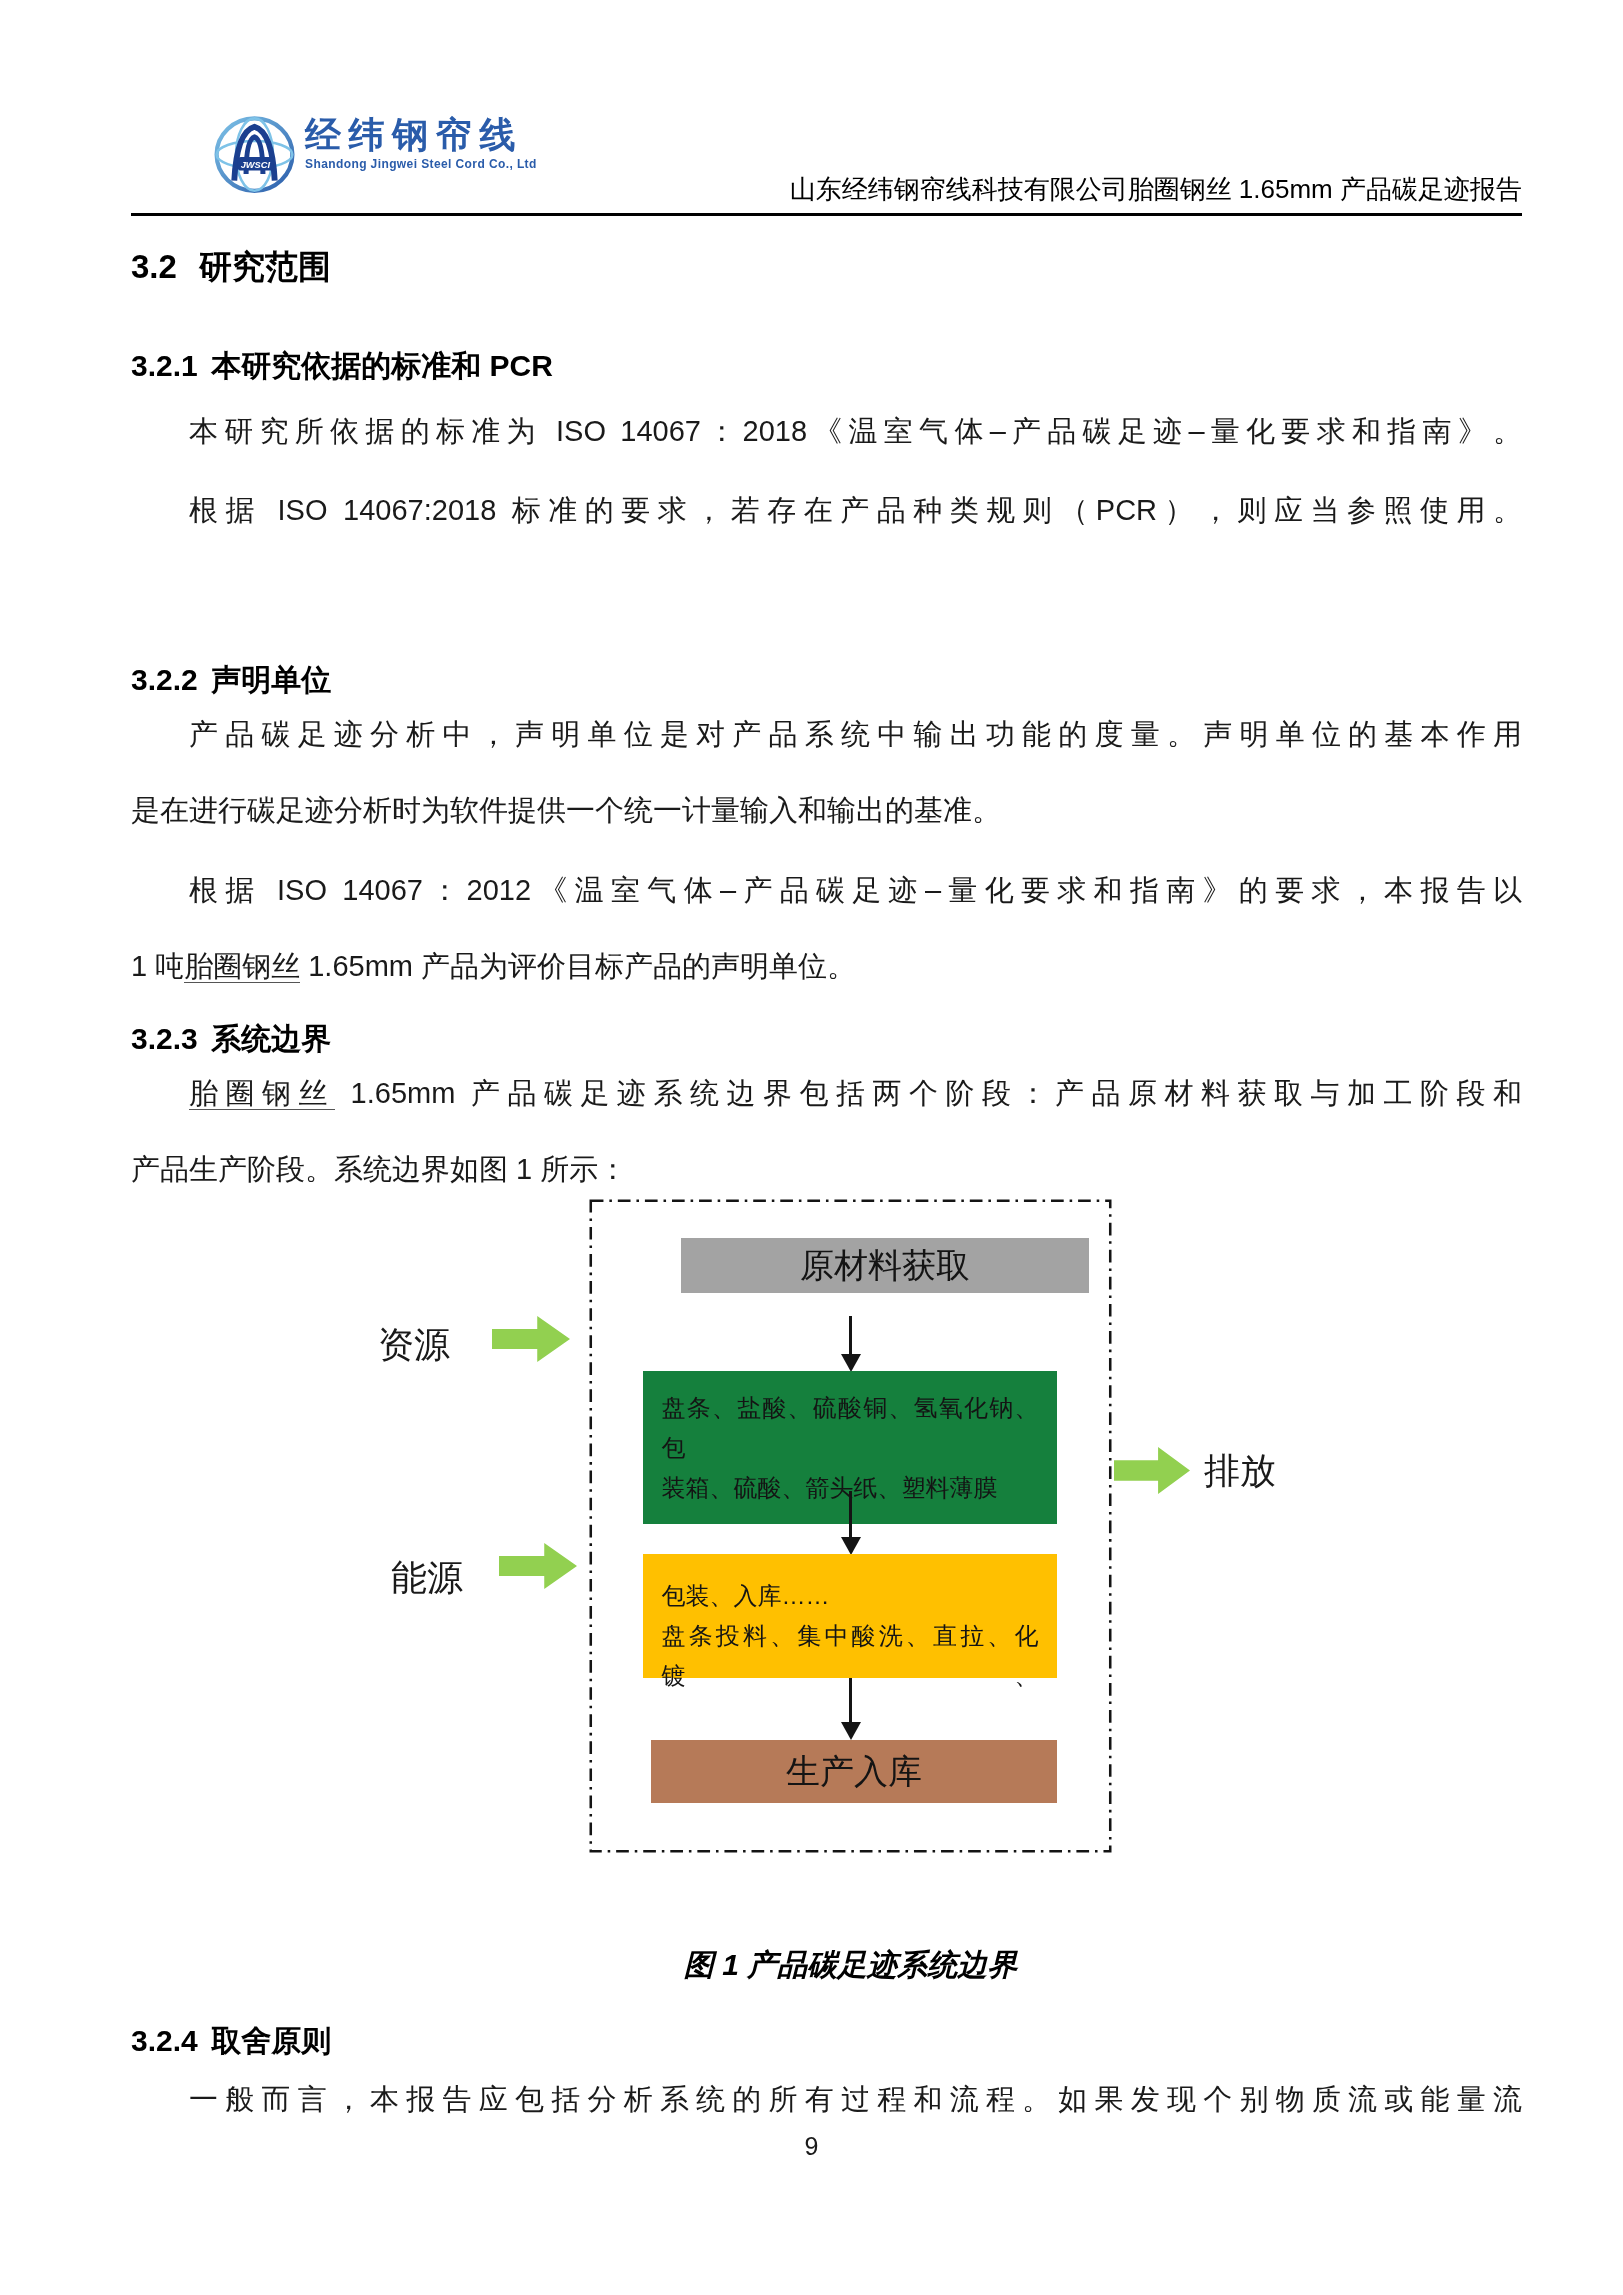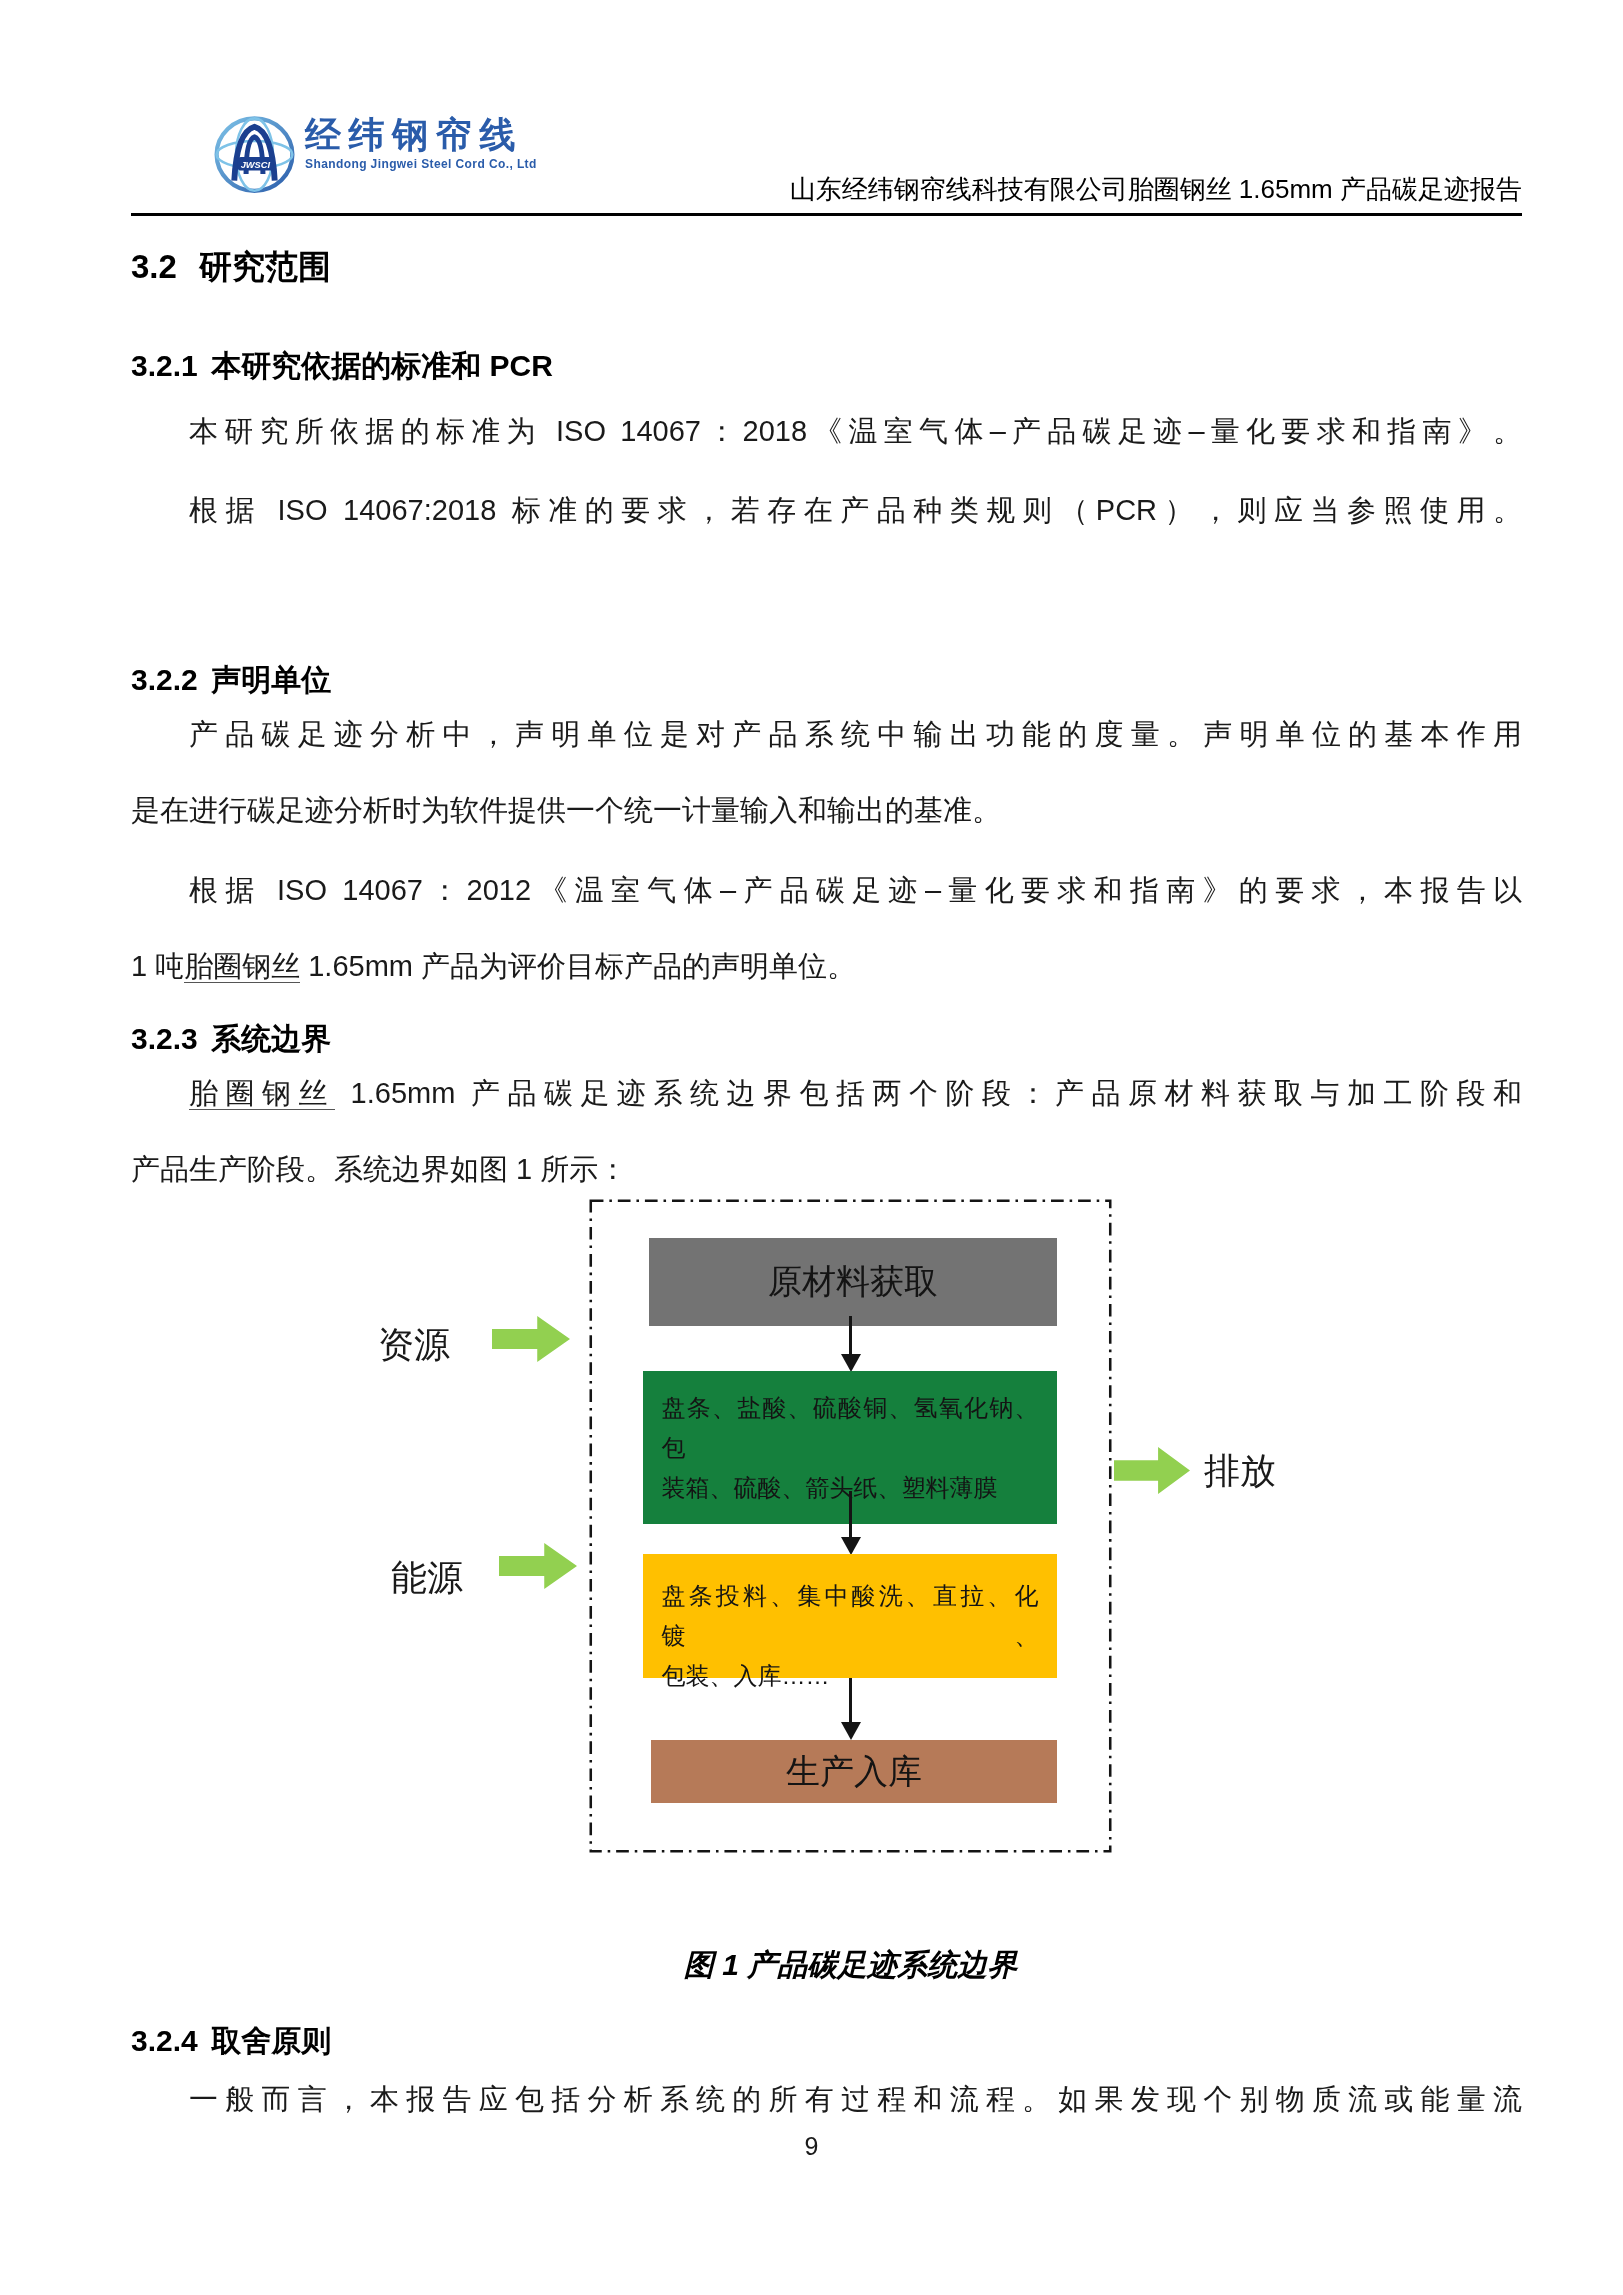--- a/index.html
+++ b/index.html
@@ -107,36 +107,36 @@
 
   <div class="para" style="top:1055px">
     <div class="pline fill" style="text-indent:2em"><span class="u">胎圈钢丝</span><span> 1.65mm 产品碳足迹系统边界包括两个阶段：产品原材料获取与加工阶段和</span></div>
     <div class="pline">产品生产阶段。系统边界如图 1 所示：</div>
   </div>
 
   <svg class="diagram-border" width="523" height="654" viewBox="0 0 618 773">
     <rect x="2" y="2" width="614" height="769" fill="none" stroke="#141414" stroke-width="3" stroke-dasharray="15 7 3 7"></rect>
   </svg>
 
-  <div class="dbox dbox-title" style="left:649px;top:1238px;width:408px;height:88px;background:#737373">
+  <div class="dbox dbox-title" style="left:681px;top:1238px;width:408px;height:55px;background:#a3a3a3">
     <span>原材料获取</span>
   </div>
 
   <div class="varrow" style="top:1316px;height:39px"></div>
 
   <div class="dbox ybox" style="left:643px;top:1371px;width:414px;height:153px;background:#15803d">
     <div class="yl fill">盘条、盐酸、硫酸铜、氢氧化钠、包</div>
     <div class="yl">装箱、硫酸、箭头纸、塑料薄膜</div>
   </div>
 
   <div class="varrow" style="top:1491px;height:47px"></div>
 
   <div class="dbox ybox" style="left:643px;top:1554px;width:414px;height:124px;background:#ffc000;padding-top:22px">
+    <div class="yl">包装、入库……</div>
     <div class="yl fill">盘条投料、集中酸洗、直拉、化镀、</div>
-    <div class="yl">包装、入库……</div>
   </div>
 
   <div class="varrow" style="top:1678px;height:45px"></div>
 
   <div class="dbox dbox-title" style="left:651px;top:1740px;width:406px;height:63px;background:#b67a58">
     <span>生产入库</span>
   </div>
 
   <div class="dlabel" style="left:378px;top:1321px">资源</div>
   <div class="barrow" style="left:492px;top:1316px;width:78px;height:46px;background:#92d050"></div>

